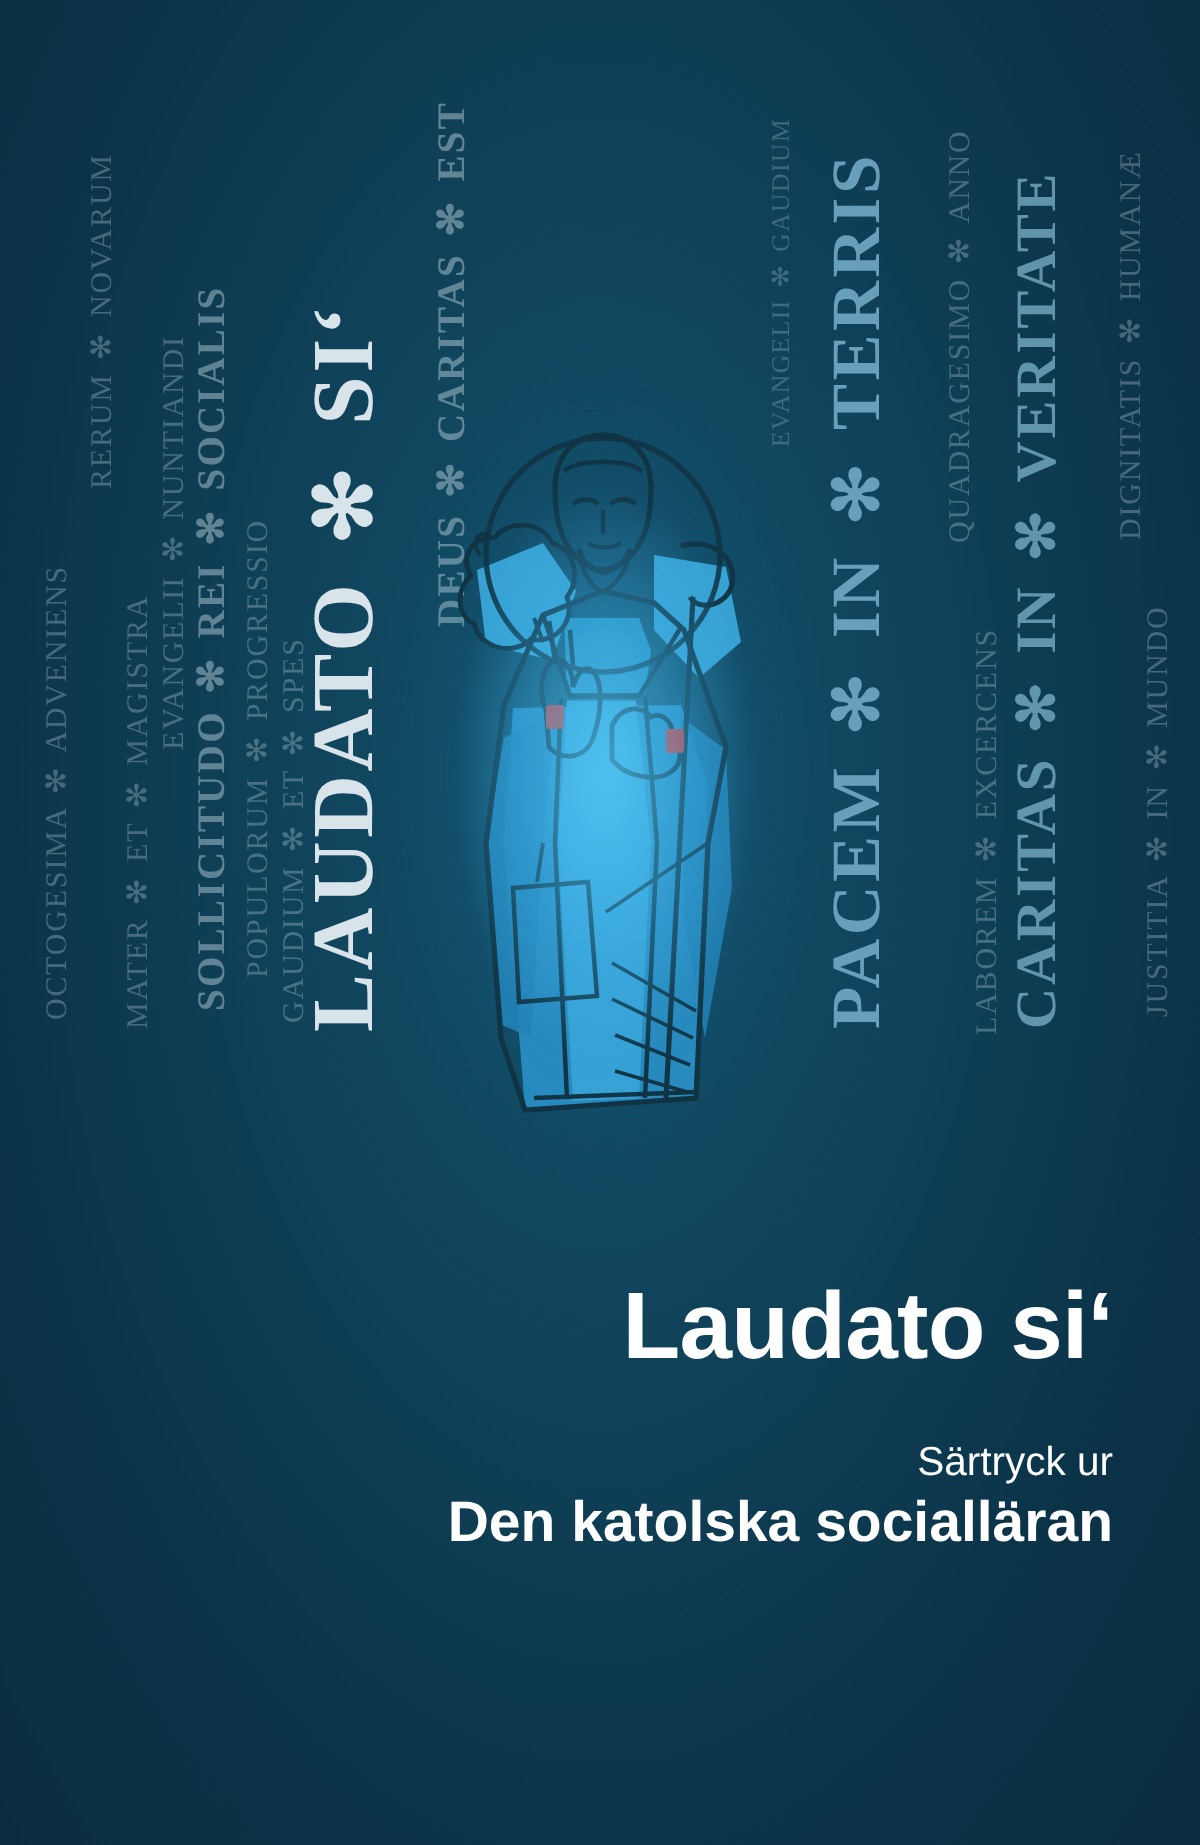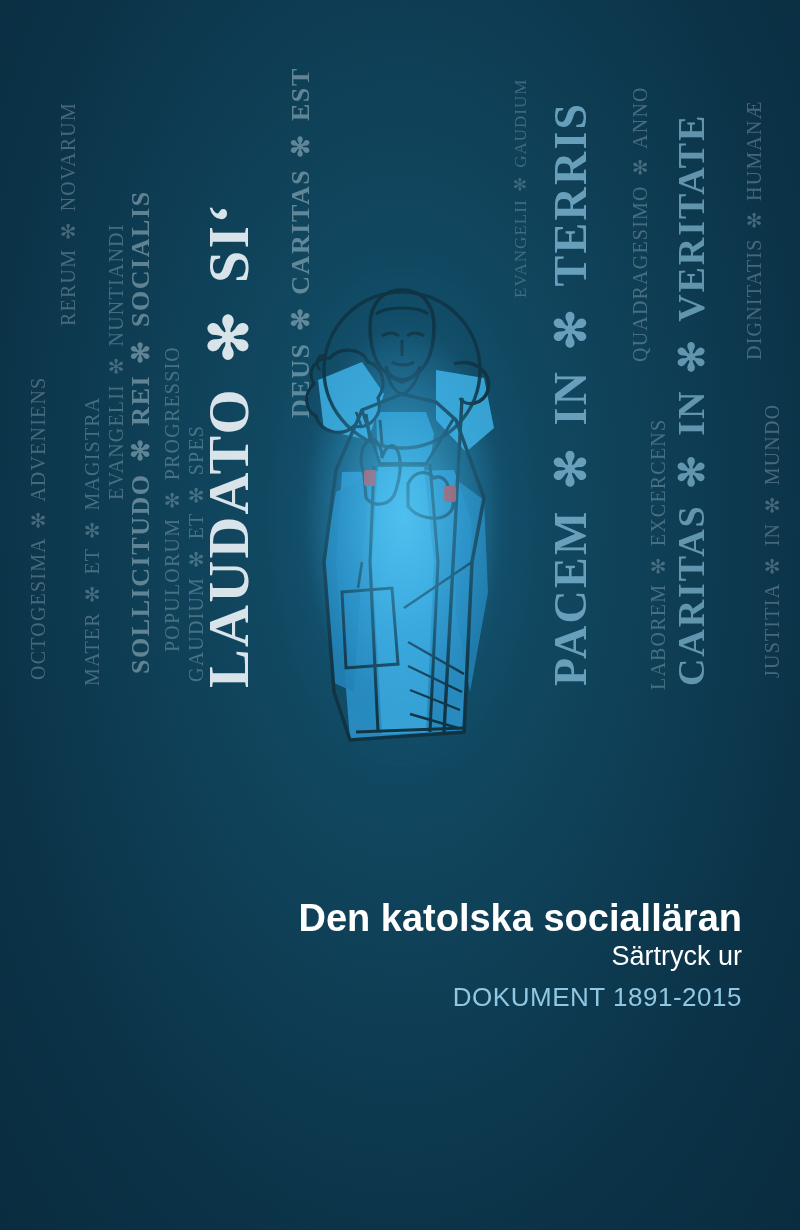--- a/index.html
+++ b/index.html
@@ -216,19 +216,19 @@
       <path d="M150 380 L206 412" fill="none" stroke="#10313f" stroke-width="2.4"></path>
       <path d="M150 404 L204 430" fill="none" stroke="#10313f" stroke-width="2.4"></path>
       <path d="M152 428 L202 448" fill="none" stroke="#10313f" stroke-width="2.4"></path>
       <path d="M152 452 L200 466" fill="none" stroke="#10313f" stroke-width="2.4"></path>
       <path d="M146 346 L214 300" fill="none" stroke="#10313f" stroke-width="2.4"></path>
       <path d="M98 470 L206 466" fill="none" stroke="#10313f" stroke-width="3"></path>
     </svg>
   </div>
 
   <div id="titleblock">
+    <div id="main-title">Laudato si‘</div>
     <div id="sep"></div>
+    <div id="particle">Särtryck ur</div>
     <div id="series-title">Den katolska socialläran</div>
-    <div id="particle">Särtryck ur</div>
-    <div id="docrange">DOKUMENT 1891-2015</div>
   </div>
 
 </div>
 
 </body></html>

